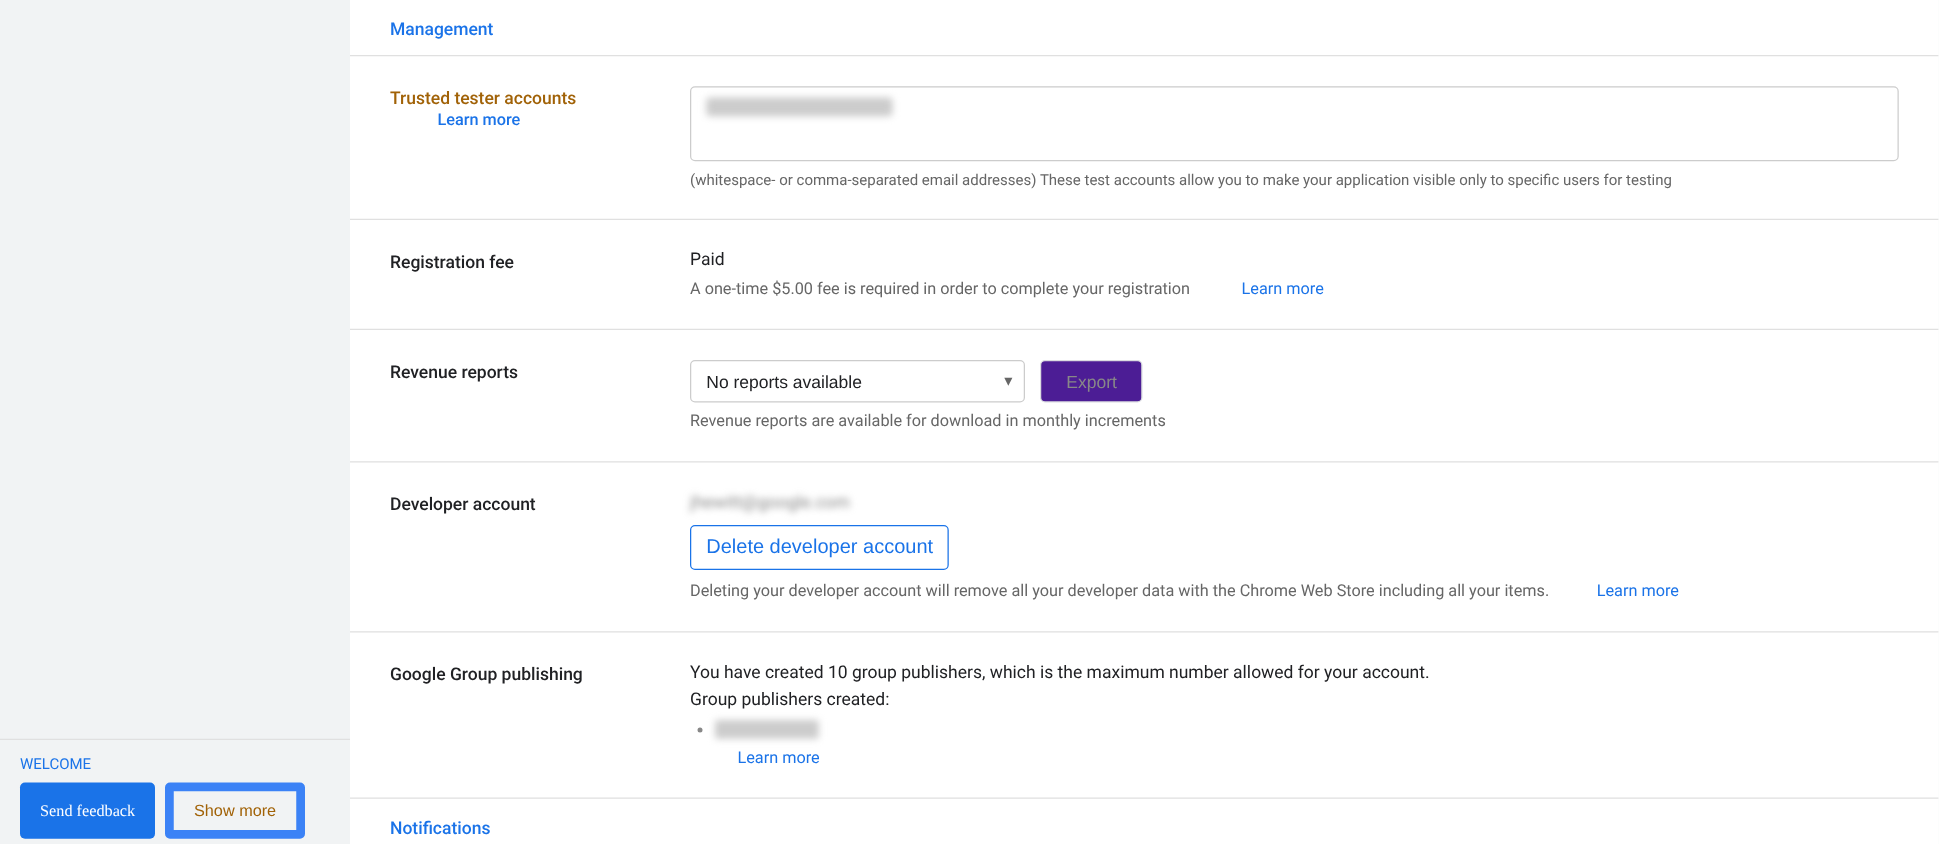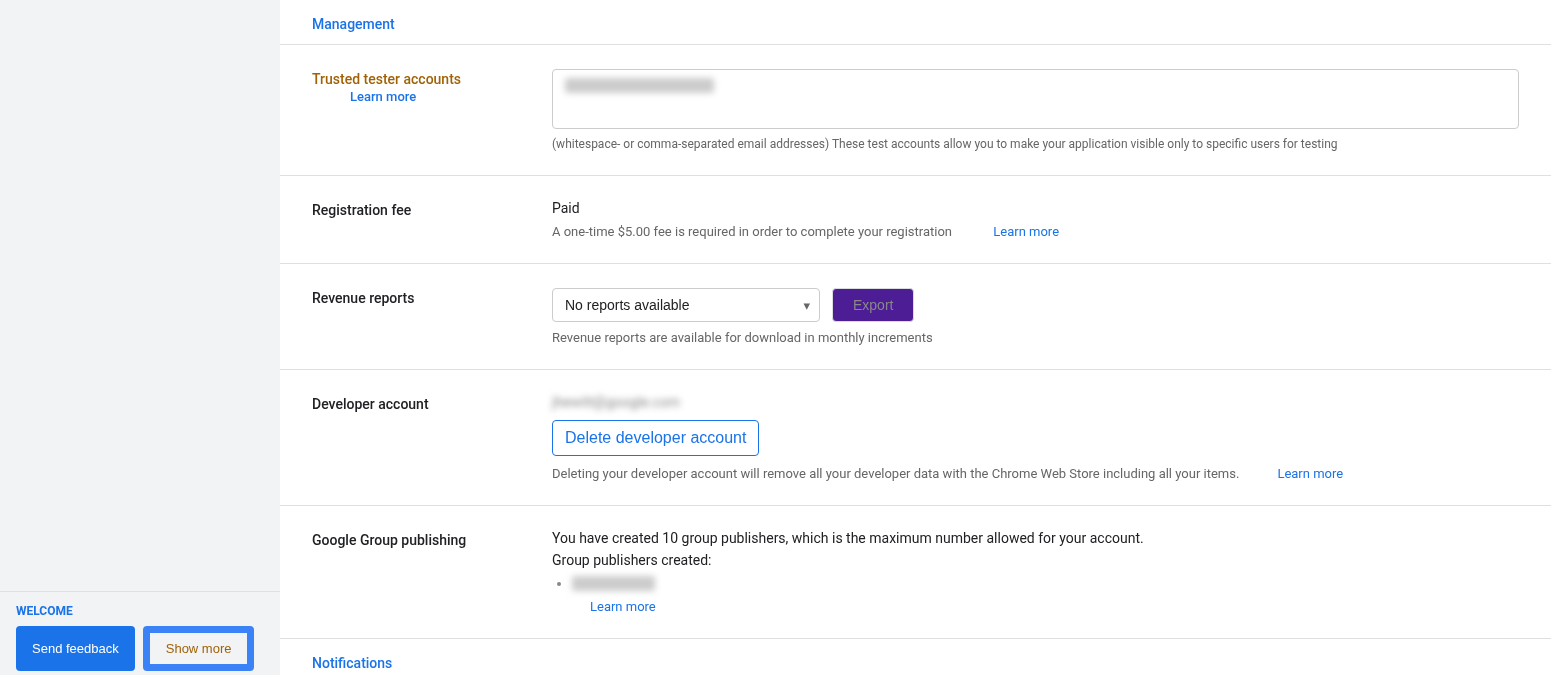--- a/index.html
+++ b/index.html
@@ -26,36 +26,37 @@
       bottom: 0;
       left: 0;
       right: 0;
       background: #f1f3f4;
       padding: 12px 16px 16px;
       border-top: 1px solid #e0e0e0;
     }
     .welcome-text {
       font-size: 12px;
       color: #1a73e8;
-      font-weight: 700;
+      font-weight: 400;
       margin-bottom: 8px;
     }
     .sidebar-buttons {
       display: flex;
       gap: 8px;
     }
     .btn-feedback {
       background: #1a73e8;
       color: #fff;
       border: none;
       border-radius: 4px;
       padding: 8px 16px;
       font-size: 13px;
       cursor: pointer;
       font-weight: 500;
+      font-family: Liberation Serif, serif;
     }
     .btn-show-more {
       background: transparent;
       color: #a16207;
       border: 7px solid #3b82f6;
       border-radius: 4px;
       padding: 8px 16px;
       font-size: 13px;
       cursor: pointer;
       font-weight: 500;

